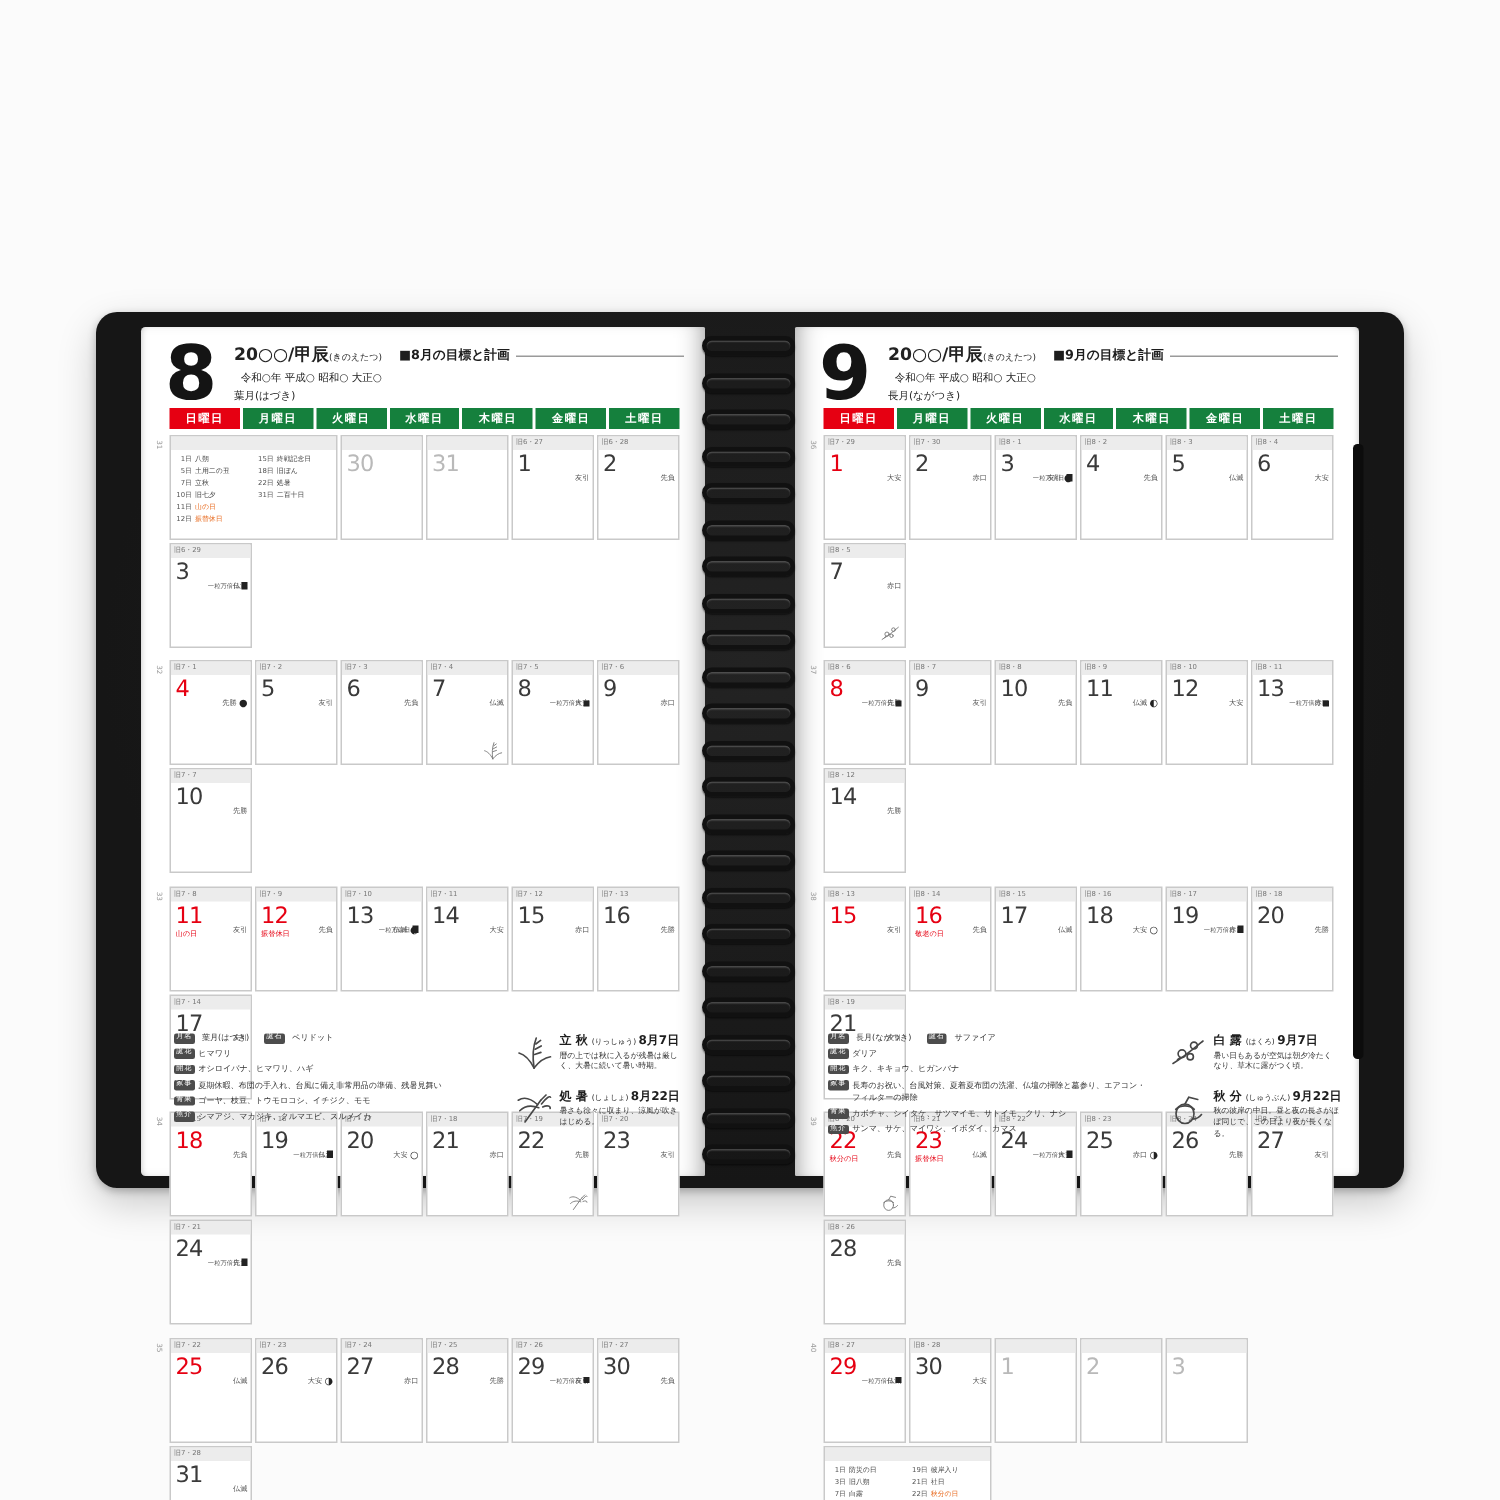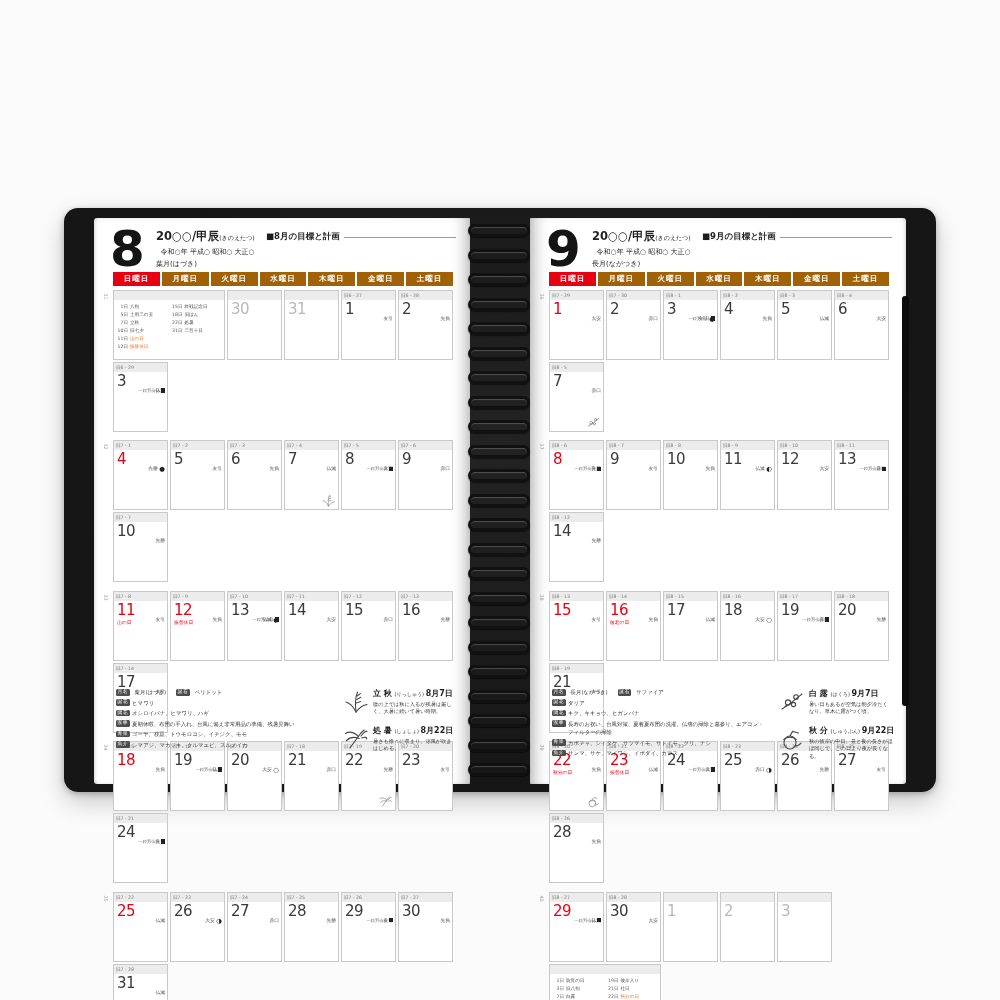--- a/index.html
+++ b/index.html
@@ -36,21 +36,21 @@
   .hdr-lines{position:absolute;left:62px;top:11px;color:#222;}
   .year-line{font-size:11.5px;font-weight:bold;letter-spacing:0;}
   .year-line .rd{font-size:6px;font-weight:normal;}
   .era-line{font-size:7px;margin-top:3px;text-align:right;}
   .mname-line{font-size:7px;margin-top:2px;}
   .goal{position:absolute;left:172px;top:13px;width:190px;display:flex;align-items:center;gap:4px;}
   .goal .gt{font-size:8.5px;font-weight:bold;color:#1d1d1d;white-space:nowrap;text-align:center;}
   .goal .gl{flex:1;height:1px;background:#9a9a9a;}
 
   .dayhdr{position:absolute;left:19px;top:54px;width:340px;display:grid;grid-template-columns:repeat(7,1fr);gap:2px;}
-  .dh{height:14px;background:#a16207;color:#fff;font-size:7.5px;font-weight:bold;
+  .dh{height:14px;background:#15803d;color:#fff;font-size:7.5px;font-weight:bold;
       display:flex;align-items:center;justify-content:center;letter-spacing:1px;}
   .dh.sun{background:#e60012;}
 
   .weeks{position:absolute;left:19px;top:72px;width:340px;}
   .wrow{position:relative;display:grid;grid-template-columns:repeat(6,1fr);gap:2px;margin-bottom:8.4px;border-radius:26px;}
   .wno{position:absolute;left:-11px;top:4px;font-size:4.8px;color:#999;transform:rotate(90deg);transform-origin:center;}
   .cell{height:70px;background:#fff;border:0.5px solid #c9c9c9;box-sizing:border-box;position:relative;overflow:hidden;}
   .cell .strip{height:9px;background:#ececec;font-size:4.6px;color:#777;line-height:9px;padding-left:2px;white-space:nowrap;}
   .cell.span2{grid-column:span 2;}
   .drow{display:flex;padding:2px 2px 0 3px;}

